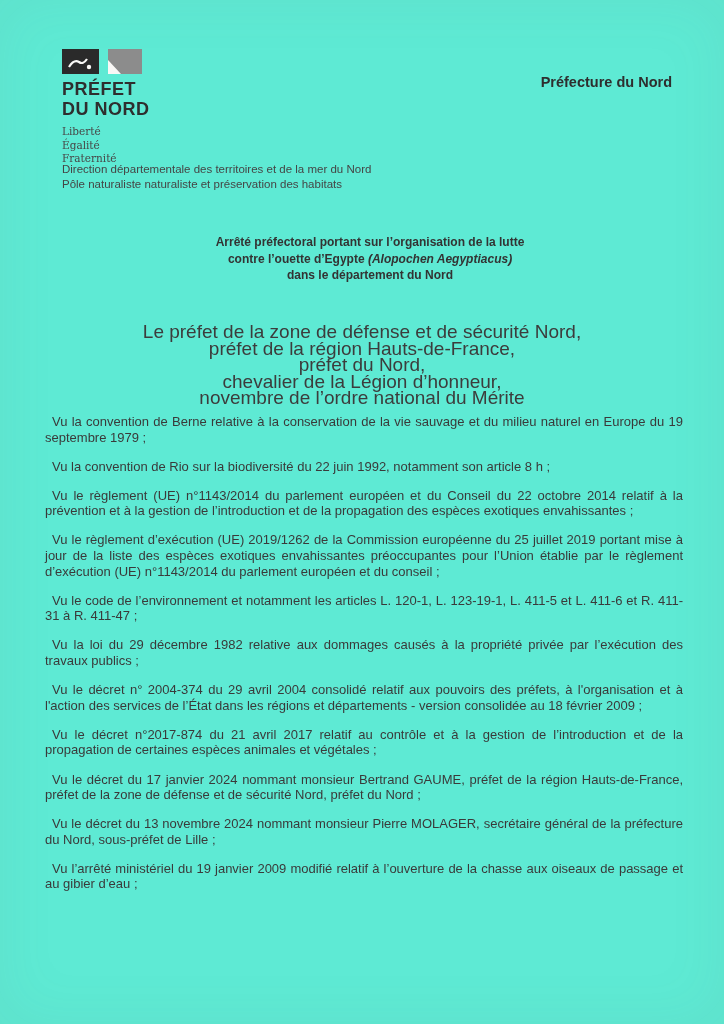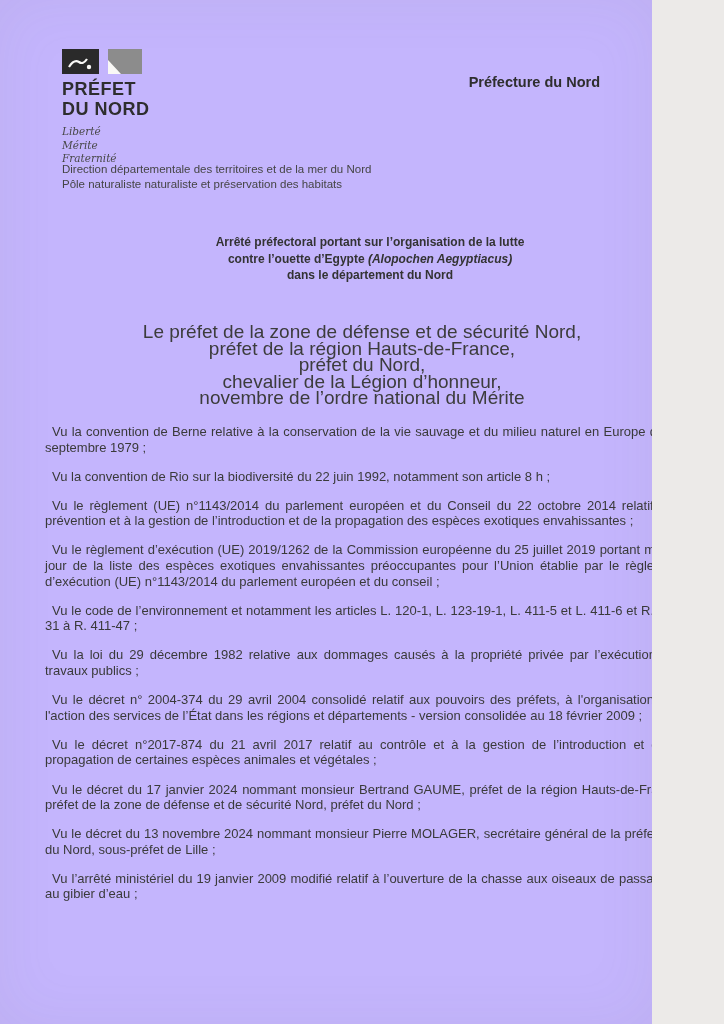--- a/index.html
+++ b/index.html
@@ -4,31 +4,31 @@
 <style>
   html,body{margin:0;padding:0;}
   body{
     width:724px;height:1024px;
     background:#eceae8;
     font-family:"Liberation Sans",sans-serif;
     -webkit-font-smoothing:antialiased;
   }
   .page{
     position:relative;
-    width:652px;height:1024px;
-    background:#c4b5fd;
+    width:724px;height:1024px;
+    background:#5eead4;
     color:#3a3a3a;
     overflow:hidden;
     box-shadow:inset 0 0 60px rgba(120,115,105,0.08);
   }
   
   .brand{position:absolute;left:62px;top:48px;}
   .brand-flag{display:block;margin-bottom:4px;}
   .brand-name{font-weight:bold;font-size:18px;line-height:20px;color:#2e2e2e;letter-spacing:0.5px;}
-  .motto{margin-top:6px;font-family:"DejaVu Serif",serif;font-style:italic;font-size:10.5px;line-height:13.5px;color:#474747;}
+  .motto{margin-top:6px;font-family:"DejaVu Serif",serif;font-size:10.5px;line-height:13.5px;color:#474747;}
   .right-title{
     position:absolute;top:74px;right:52px;
     font-weight:bold;font-size:14.5px;color:#2e2e2e;
   }
   .service{
     position:absolute;left:62px;top:162px;
     font-size:11.5px;line-height:14.5px;color:#454545;
   }
   
   .doc-title{
@@ -39,21 +39,20 @@
   
   .salutation{
     position:absolute;left:0;top:324px;width:724px;
     text-align:center;font-size:19px;line-height:16.5px;color:#3c3c3c;
   }
   
   .body-text{
     position:absolute;left:45px;top:414px;width:638px;
     font-size:13px;line-height:15.6px;color:#3a3a3a;
     text-align:justify;
-    margin-top:10px;
   }
   .body-text p{margin:0 0 13.5px 0;text-indent:7px;}
 </style>
 </head>
 <body>
 
 <div class="page">
 
   <div class="brand">
     <svg class="brand-flag" width="82" height="27" viewBox="0 0 82 27" aria-hidden="true">
@@ -62,21 +61,21 @@
       <circle cx="27" cy="19" r="2.2" fill="#f9f8f6"></circle>
       <rect x="46" y="1" width="34" height="25" fill="#8c8c8c"></rect>
       <polygon points="46,12 59,26 46,26" fill="#f9f8f6"></polygon>
     </svg>
     <div class="brand-name">
       <div>PRÉFET</div>
       <div>DU NORD</div>
     </div>
     <div class="motto">
         <div>Liberté</div>
-        <div>Mérite</div>
+        <div>Égalité</div>
         <div>Fraternité</div>
       </div>
   </div>
 
   <div class="right-title">Préfecture du Nord</div>
 
   <div class="service">
       <div>Direction départementale des territoires et de la mer du Nord</div>
       <div>Pôle naturaliste naturaliste et préservation des habitats</div>
     </div>

